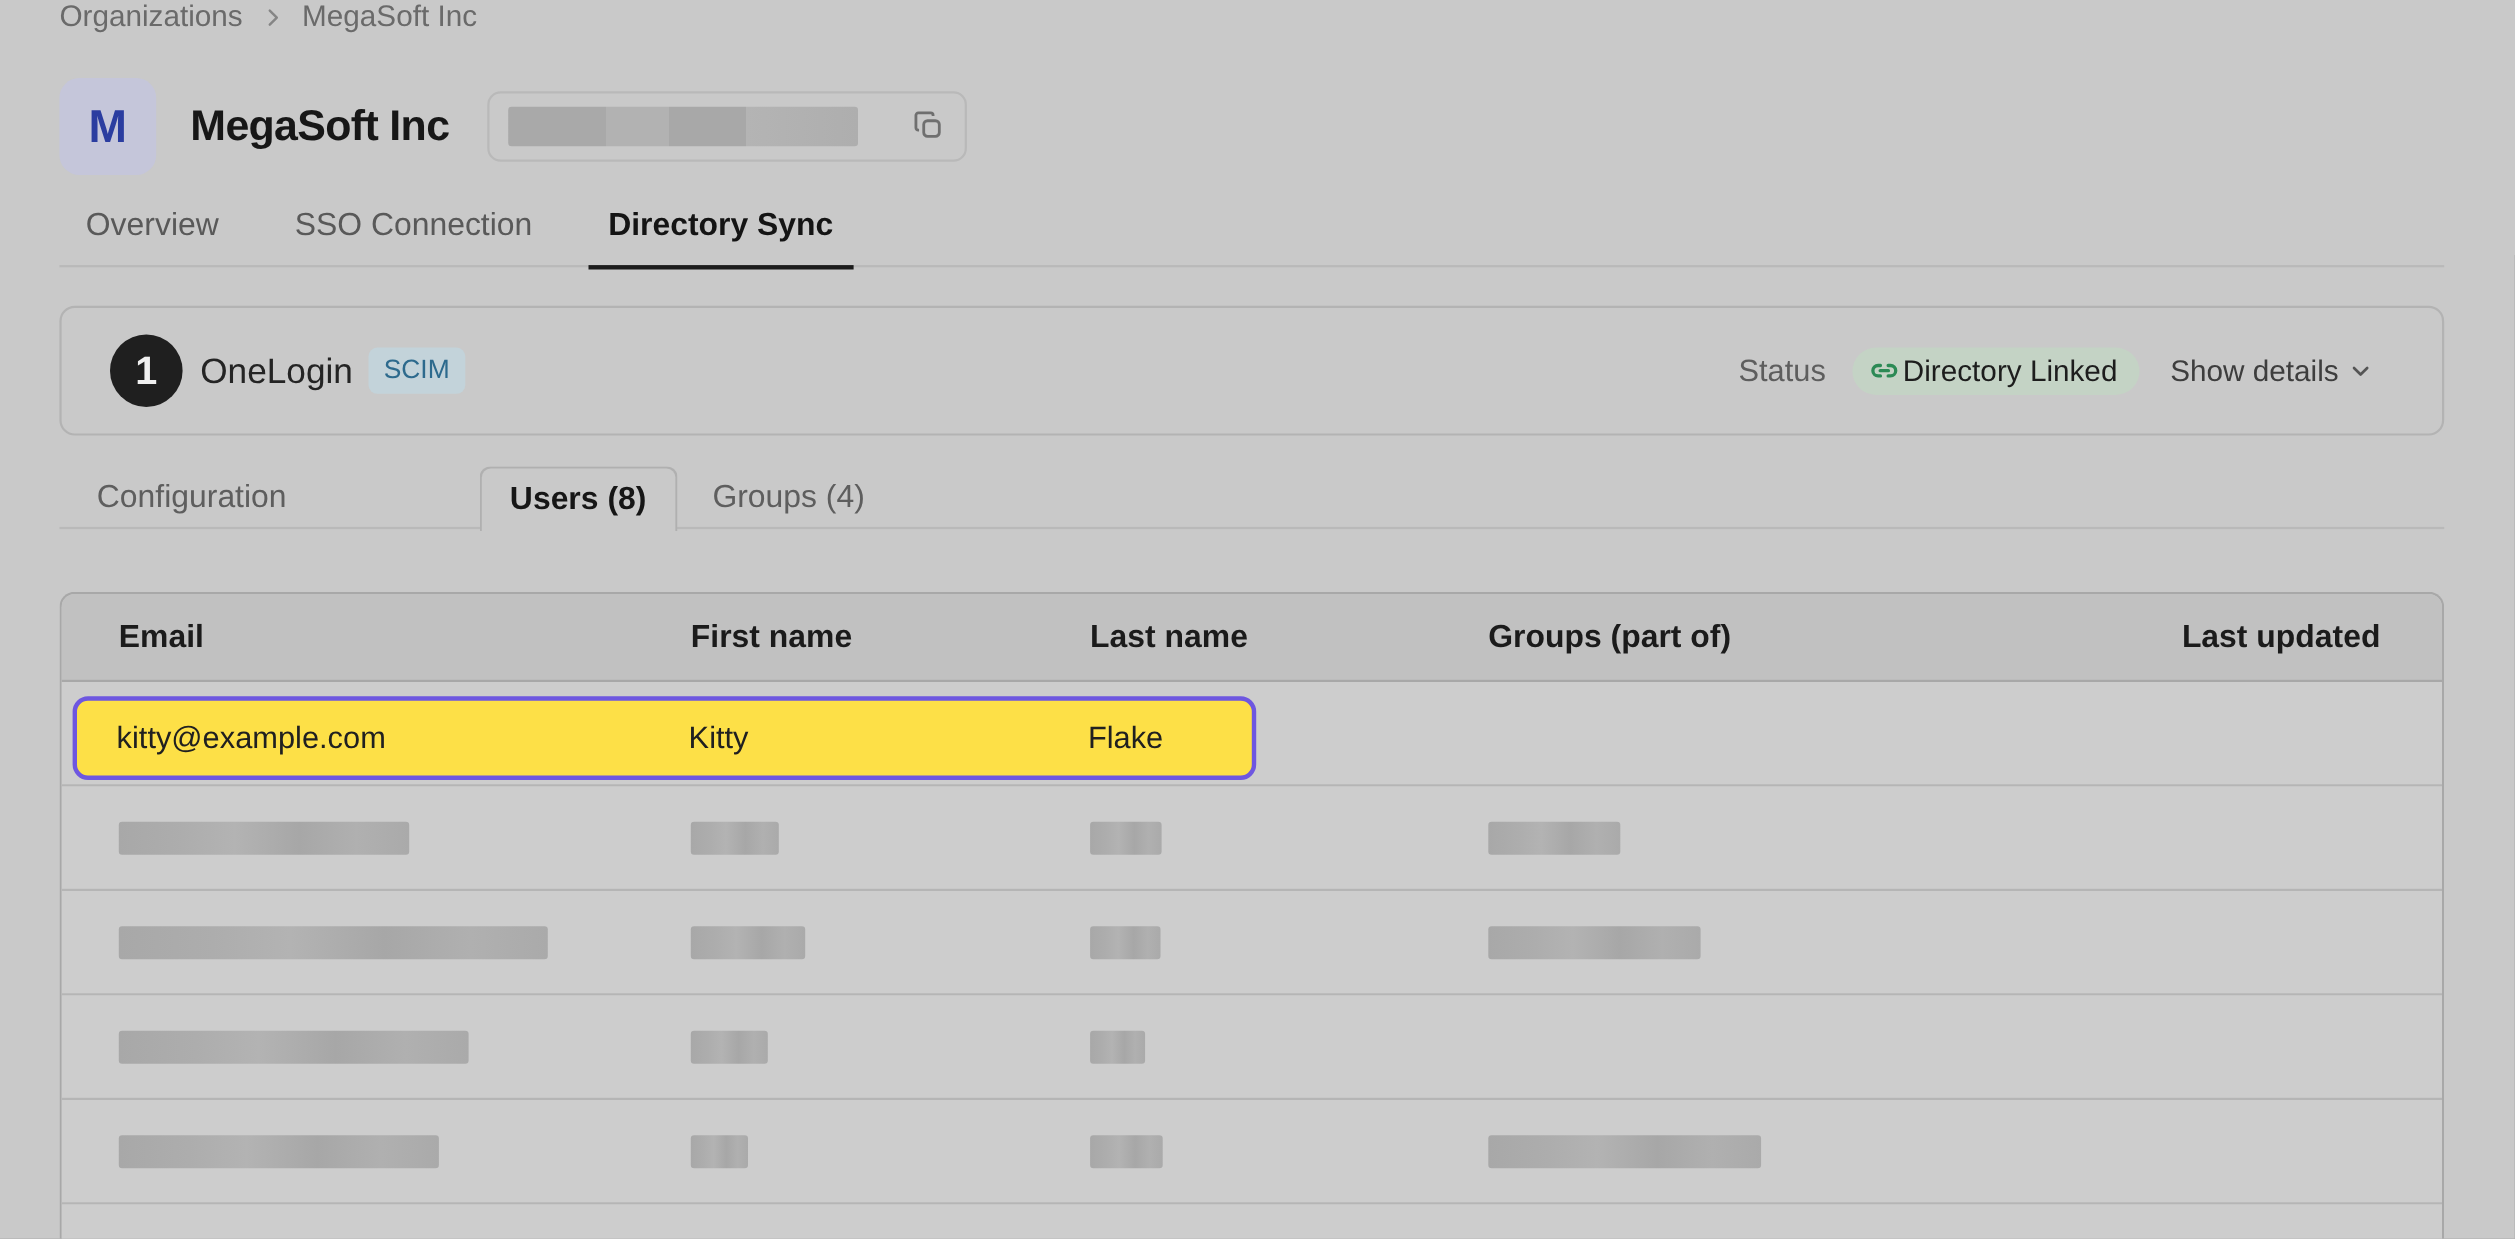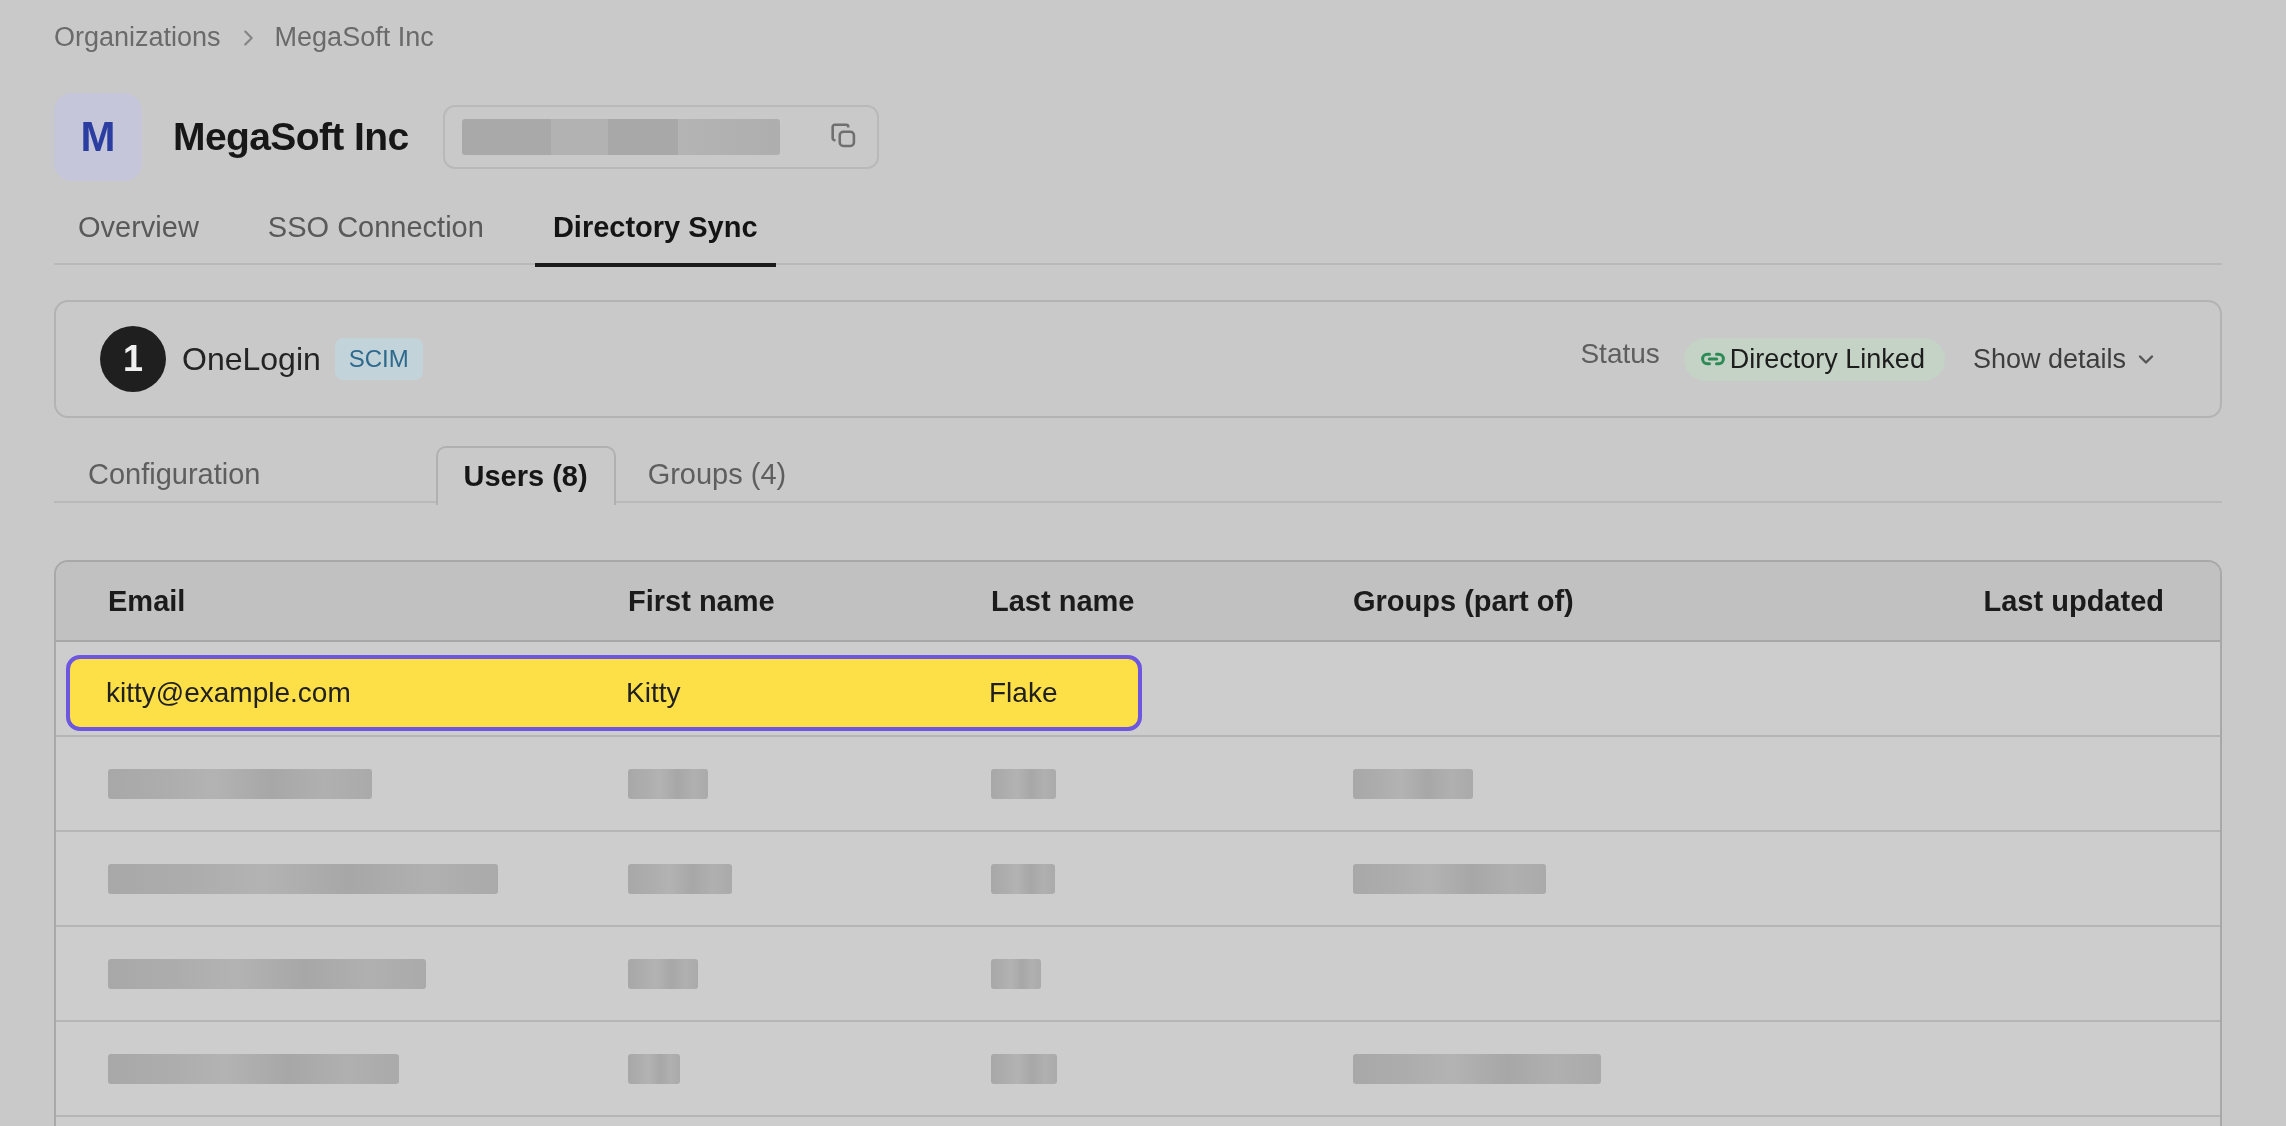--- a/index.html
+++ b/index.html
@@ -11,21 +11,21 @@
   *{box-sizing:border-box;}
   html,body{margin:0;padding:0;}
   body{
     width:2286px;height:1126px;overflow:hidden;background:var(--page-bg);
     font-family:"Liberation Sans","DejaVu Sans",sans-serif;color:#1c1c1c;
     -webkit-font-smoothing:antialiased;
   }
   .page{padding:0 64px 0 54px;}
 
   
-  .breadcrumb{display:flex;align-items:center;gap:16px;padding-top:22px;font-size:27px;color:#6a6a6a;}
+  .breadcrumb{display:flex;align-items:center;gap:16px;font-size:27px;color:#6a6a6a;}
   .crumb{cursor:pointer;}
   .crumb-sep{display:flex;align-items:center;color:#858585;}
 
   
   .org-header{display:flex;align-items:center;margin-top:40px;height:88px;}
   .avatar{width:88px;height:88px;border-radius:18px;background:var(--avatar-bg);color:var(--avatar-text);
     font-size:42px;font-weight:700;display:flex;align-items:center;justify-content:center;flex:0 0 auto;}
   .org-title{font-size:39px;font-weight:700;margin:0 0 0 31px;letter-spacing:-0.6px;color:#171717;}
   .id-pill{margin-left:35px;width:436px;height:64px;border:2px solid #b9b9b9;border-radius:12px;
     display:flex;align-items:center;justify-content:space-between;padding:0 16px 0 17px;}
@@ -44,21 +44,21 @@
 
   
   .conn-card{margin-top:35px;height:118px;border:2px solid #b3b3b3;border-radius:14px;
     display:flex;align-items:center;justify-content:space-between;padding:0 56px 0 44px;}
   .conn-left{display:flex;align-items:center;}
   .provider-logo{width:66px;height:66px;border-radius:50%;background:#1f1f1f;color:#f0f0f0;
     font-weight:700;font-size:36px;display:flex;align-items:center;justify-content:center;}
   .provider-name{margin-left:16px;font-size:32px;color:#242424;}
   .scim-badge{margin-left:14px;background:var(--scim-bg);color:var(--scim-text);font-size:24px;
     padding:7px 14px;border-radius:8px;}
-  .conn-right{display:flex;}
+  .conn-right{display:flex;align-items:center;}
   .status-label{font-size:28px;color:#5e5e5e;margin-right:24px;}
   .status-pill{background:var(--pill-green-bg);border-radius:22px;height:43px;display:flex;align-items:center;
     gap:2px;padding:0 20px 0 14px;font-size:27px;color:#1d1d1d;}
   .link-icon{display:flex;align-items:center;color:var(--pill-green-icon);}
   .show-details{margin-left:22px;font-size:27px;color:#3e3e3e;display:flex;align-items:center;gap:8px;
     background:none;border:none;cursor:pointer;font-family:inherit;}
   .chev{color:#555;display:flex;align-items:center;}
 
   
   .subtabbar{margin-top:28px;position:relative;height:57px;}

